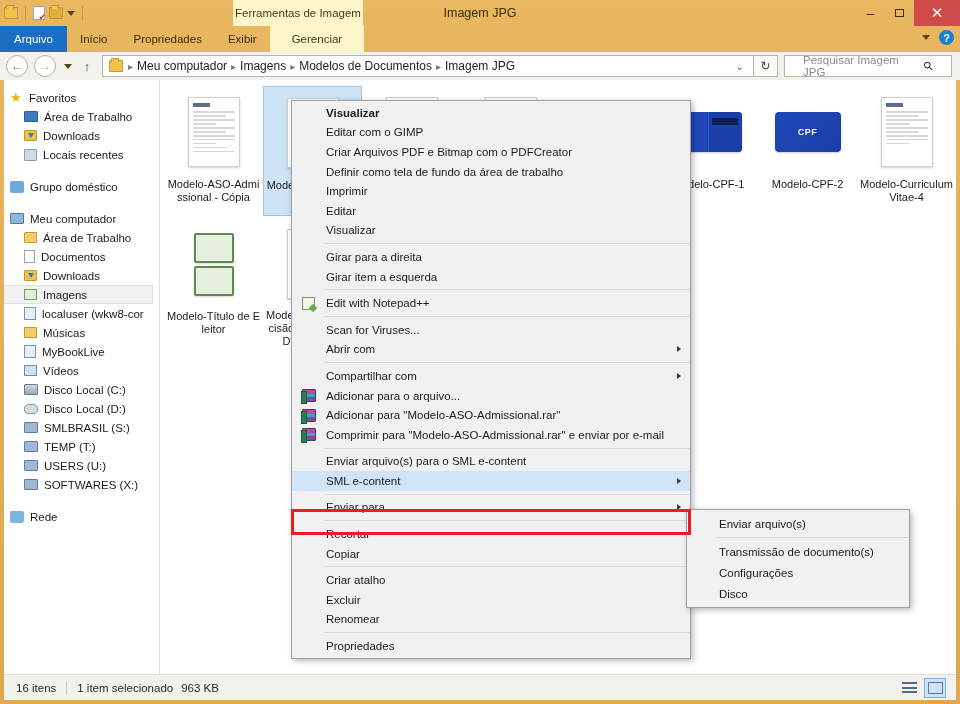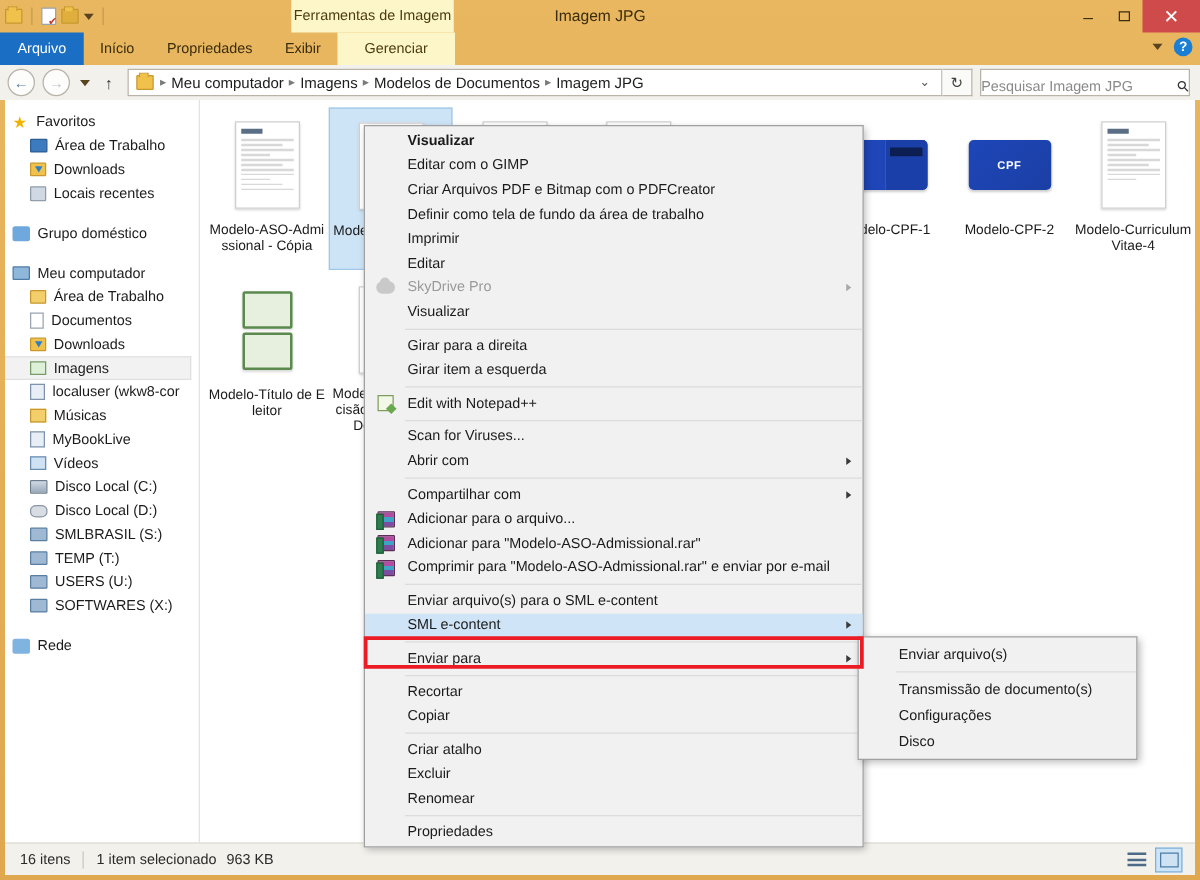--- a/index.html
+++ b/index.html
@@ -84,21 +84,21 @@
     flex:1; height:22px; margin:0 0 0 6px; background:#fff; border:1px solid #b9b4a9;
     display:flex; align-items:center; padding:0 4px; font-size:12px; color:#1c1c1c; min-width:0;
   }
   .crumb { padding:0 3px; white-space:nowrap; }
   .crsep { color:#7a7a7a; font-size:10px; padding:0 1px; }
   .crumbbox .cbdrop { margin-left:auto; color:#555; font-size:10px; padding:0 5px; }
   .refresh { width:24px;height:22px;border:1px solid #b9b4a9;border-left:none;background:#fafaf8;
     display:flex;align-items:center;justify-content:center;color:#444;font-size:12px; }
   .searchbox {
     width:168px; height:22px; margin:0 8px 0 6px; background:#fff; border:1px solid #b9b4a9;
-    display:flex;align-items:flex-end; padding:0 0; color:#8a8a8a; font-size:11.5px;
+    display:flex;align-items:center; padding:0 18px; color:#8a8a8a; font-size:11.5px;
   }
   .searchbox .mag { margin-left:auto; color:#333; font-size:12px; transform:rotate(-45deg); }
 
   
   .body { position:absolute; left:4px; top:80px; width:952px; height:594px; background:#fff; display:flex; }
   .nav {
     width:156px; background:#fff; border-right:1px solid #e2e2e2;
     padding-top:8px; font-size:11.5px; color:#1b1b1b; overflow:hidden;
   }
   .nrow { height:19px; display:flex; align-items:center; padding-left:6px; white-space:nowrap; }
@@ -561,27 +561,20 @@
     </div>
   </div>
 
   <div class="ctx">
     <div class="mi bold">Visualizar</div>
     <div class="mi">Editar com o GIMP</div>
     <div class="mi">Criar Arquivos PDF e Bitmap com o PDFCreator</div>
     <div class="mi">Definir como tela de fundo da área de trabalho</div>
     <div class="mi">Imprimir</div>
     <div class="mi">Editar</div>
-    <div class="mi dis">
-      <span class="mico">
-          <span class="cloud-ico"></span>
-        </span>
-      <span>SkyDrive Pro</span>
-      <span class="arr"></span>
-    </div>
     <div class="mi">Visualizar</div>
     <div class="sepline"></div>
     <div class="mi">Girar para a direita</div>
     <div class="mi">Girar item a esquerda</div>
     <div class="sepline"></div>
     <div class="mi">
       <span class="mico">
           <span class="npp-ico"></span>
         </span>
       <span>Edit with Notepad++</span>

